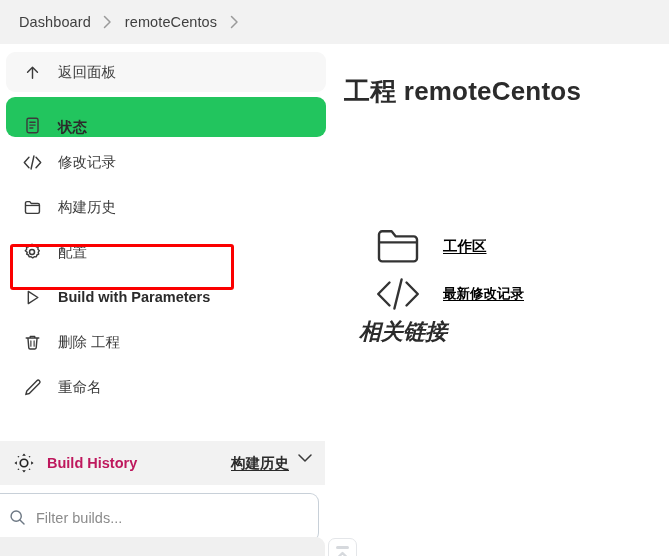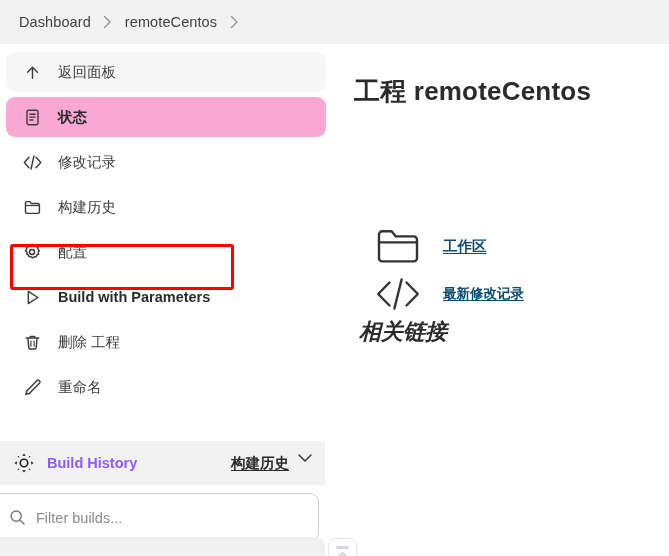--- a/index.html
+++ b/index.html
@@ -60,21 +60,21 @@
     align-items: center;
     height: 40px;
     margin: 0 7px 5px 6px;
     padding-left: 14px;
     border-radius: 9px;
     color: #3c3c3c;
     font-size: 14.5px;
     white-space: nowrap;
   }
   .side-item.hovered { background: #f7f7f7; }
-  .side-item.active  { background: #f9a8d4; }
+  .side-item.active  { background: #22c55e; align-items: flex-end; }
   .side-item.active .side-label,
   .side-item.bold .side-label { font-weight: bold; color: #2b2b2b; }
 
   .side-icon {
     width: 24px;
     height: 24px;
     display: flex;
     align-items: center;
     justify-content: center;
     flex: 0 0 24px;
@@ -105,21 +105,21 @@
     background: #f2f2f2;
     display: flex;
     align-items: center;
     padding: 0 13px 0 11px;
   }
   .bh-icon { width: 26px; height: 26px; flex: 0 0 26px; color: #222; display:flex; align-items:center; justify-content:center;}
   .bh-title {
     margin-left: 10px;
     font-size: 14.5px;
     font-weight: bold;
-    color: #8b5cf6;
+    color: #be185d;
   }
   .bh-right {
     margin-left: auto;
     display: flex;
     align-items: flex-start;
     gap: 9px;
   }
   .bh-link {
     font-size: 14.5px;
     font-weight: bold;
@@ -186,21 +186,21 @@
     width: 13px;
     height: 3px;
     border-radius: 2px;
     background: #d6d9dd;
   }
   .scroll-top .arrow { color: #d6d9dd; display: flex; }
 
   
   .main {
     position: absolute;
-    left: 354px;
+    left: 344px;
     top: 52px;
     width: 310px;
   }
   .page-title {
     font-size: 26px;
     font-weight: bold;
     color: #2b2b2b;
     letter-spacing: 0.2px;
     margin-top: 22px;
     white-space: nowrap;
@@ -217,21 +217,21 @@
     flex: 0 0 46px;
     display: flex;
     align-items: center;
     justify-content: center;
     color: #333;
     margin-left: 16px;
   }
   .link-icon svg { display: block; }
   .link-text {
     margin-left: 22px;
-    color: #0c4a6e;
+    color: #000000;
     font-size: 14.5px;
     font-weight: bold;
     text-decoration: underline;
     text-underline-offset: 2px;
     white-space: nowrap;
   }
   .link-text.small { font-size: 13.5px; }
 
   .related-heading {
     position: absolute;

